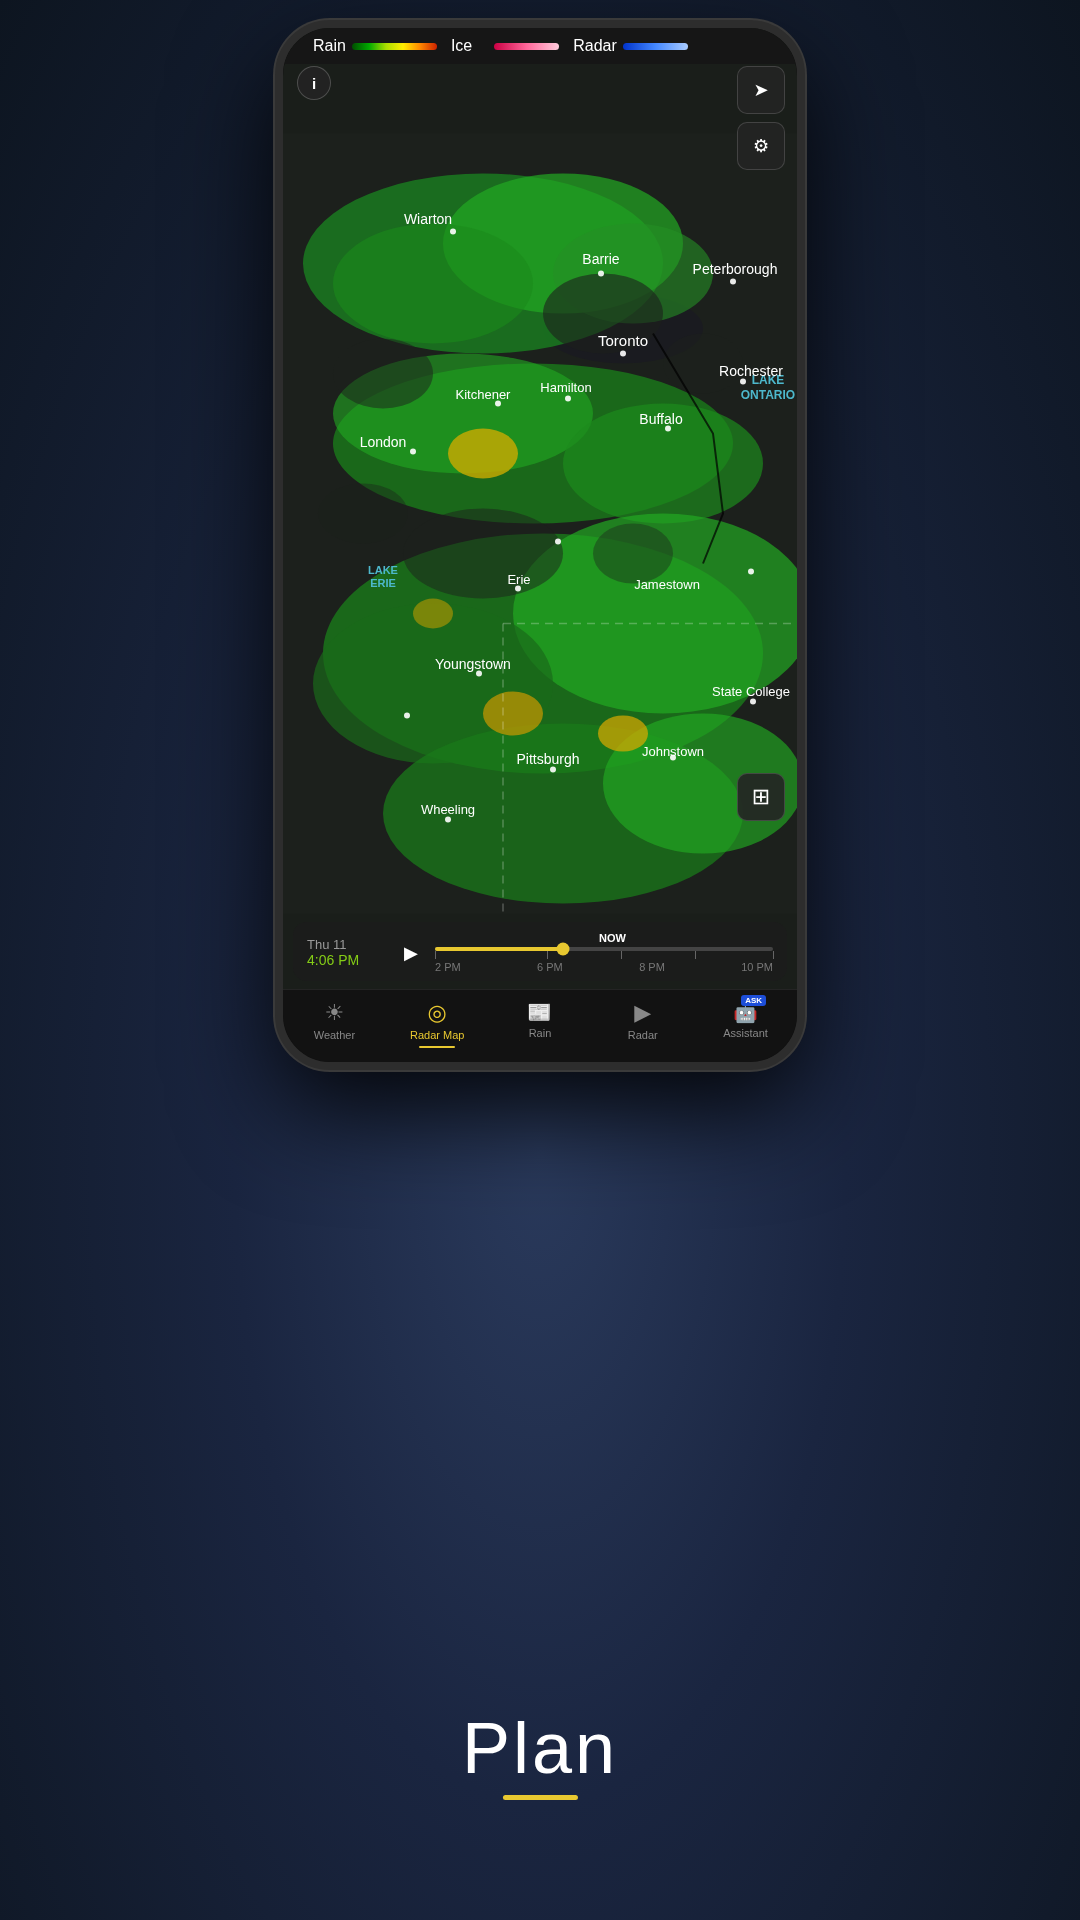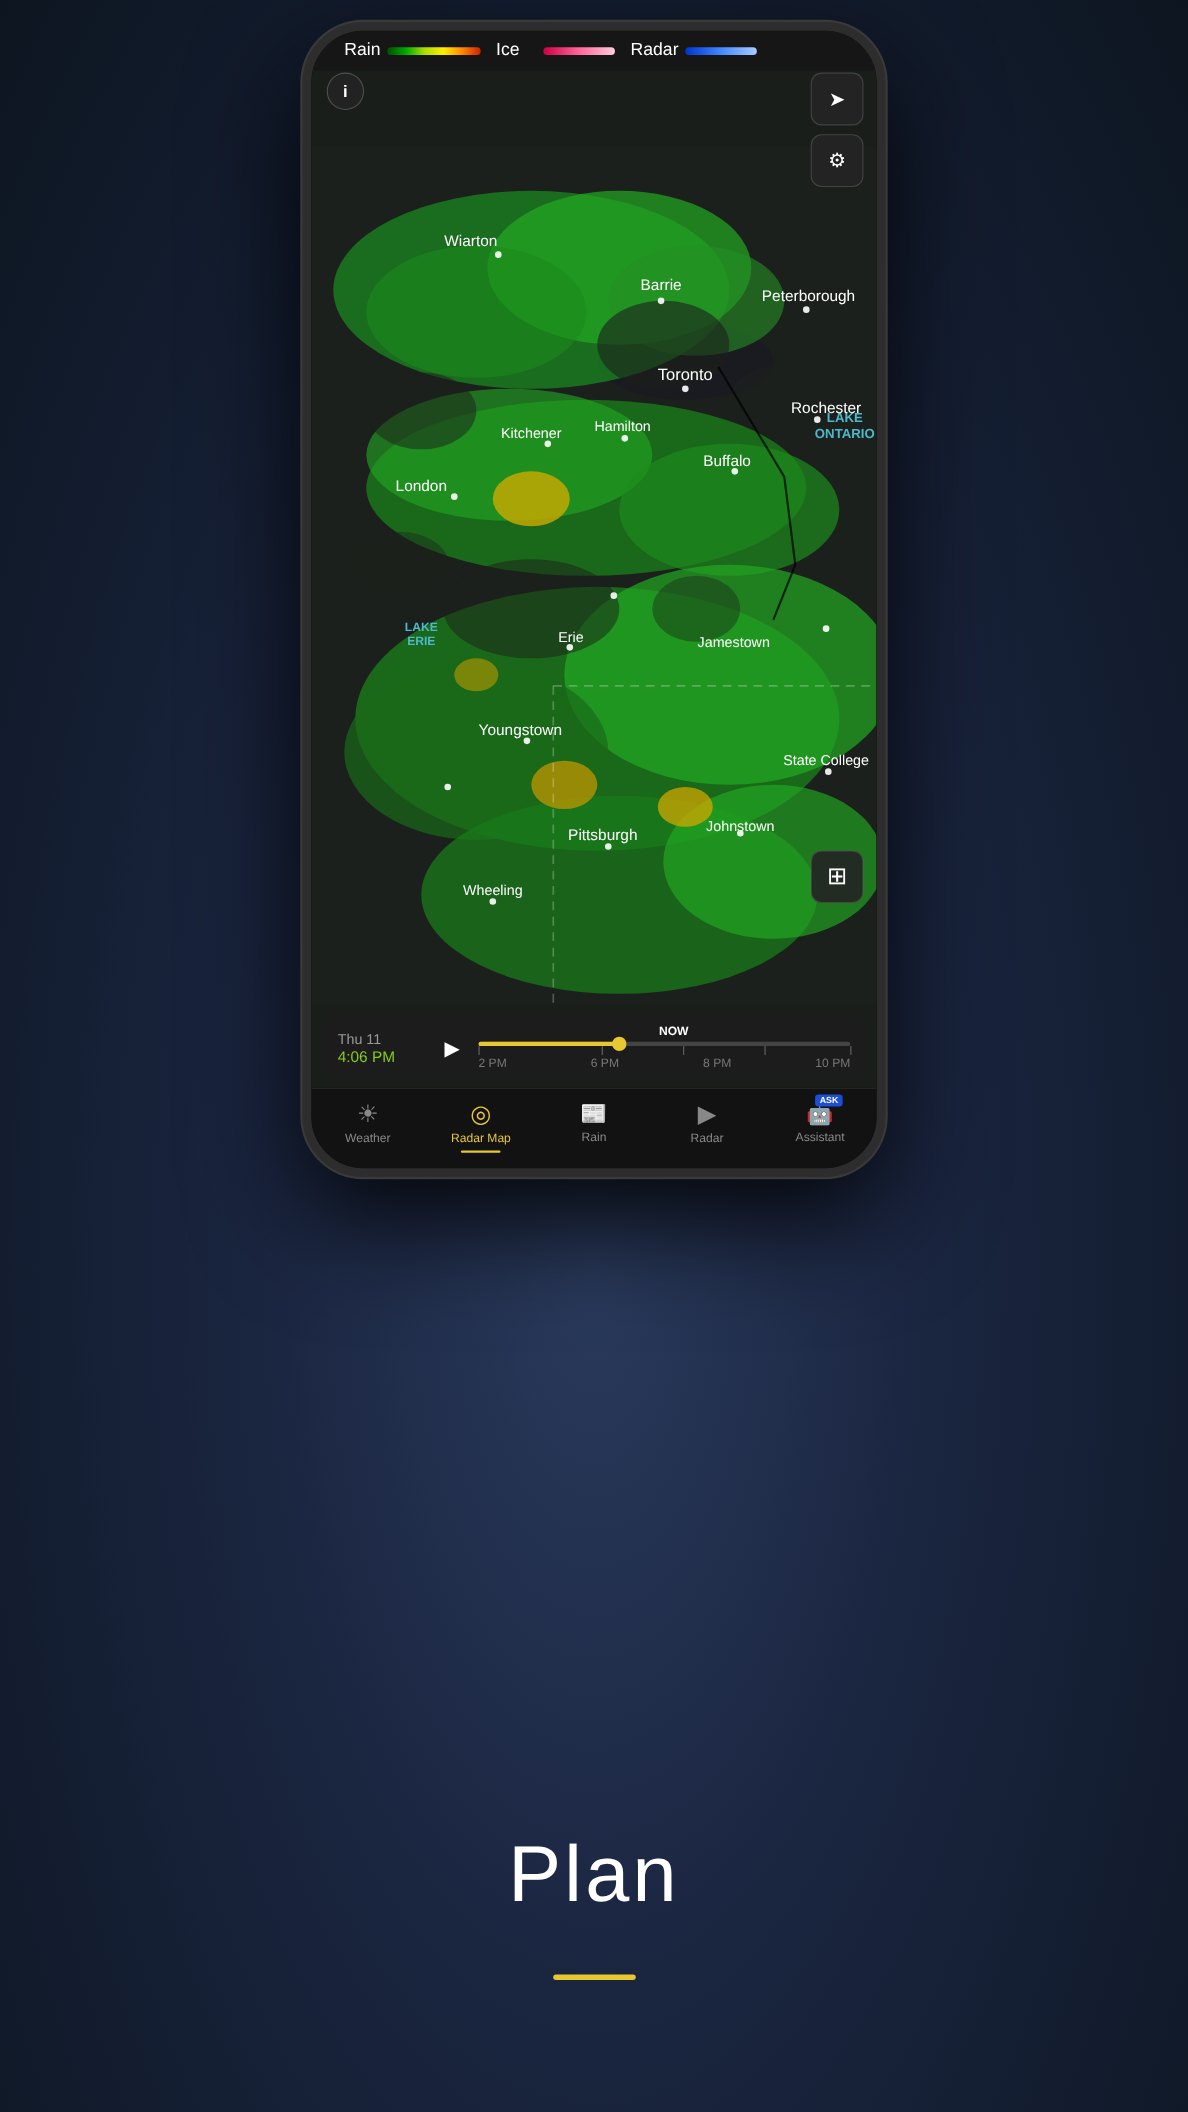--- a/index.html
+++ b/index.html
@@ -208,18 +208,18 @@
               <div style="position:absolute;top:-5px;right:-8px;background:#1d4ed8;color:white;font-size:8px;font-weight:bold;padding:1px 4px;border-radius:3px;">ASK</div>
             </div>
             <span style="font-size:11px;color:#888;">Assistant</span>
           </div>
 
         </div>
       </div>
     </div>
   </div>
 
-  <div style="position:absolute; bottom:120px; left:50%; transform:translateX(-50%); display:flex; flex-direction:column; align-items:center;gap:44px;">
+  <div style="position:absolute; bottom:120px; left:50%; transform:translateX(-50%); display:flex; flex-direction:column; align-items:center;">
     <div style="font-size:72px;color:white;font-weight:300;letter-spacing:3px;">Plan</div>
     <div style="width:75px;height:5px;background:#e8c830;border-radius:3px;margin-top:6px;"></div>
   </div>
 
 </div>
 
 </body></html>

